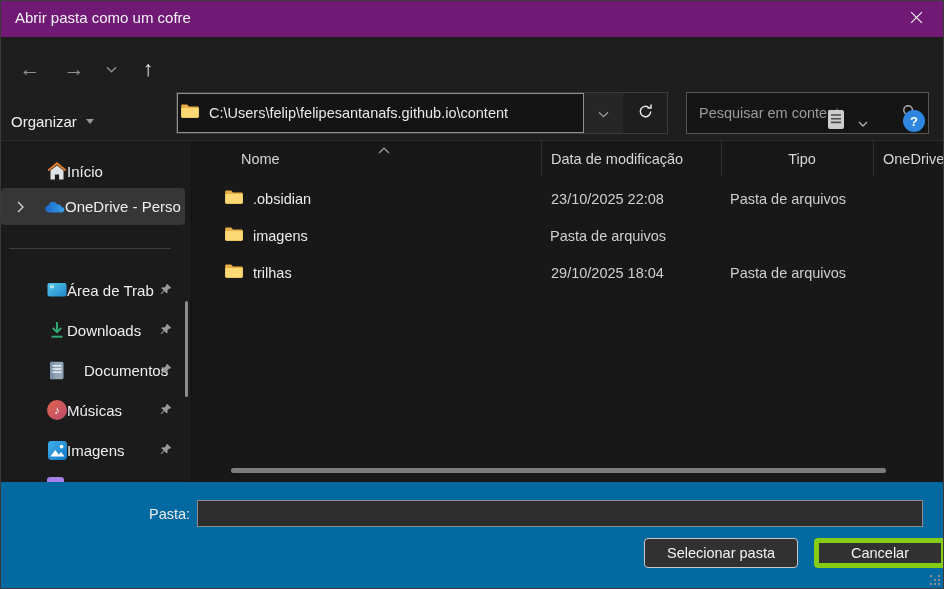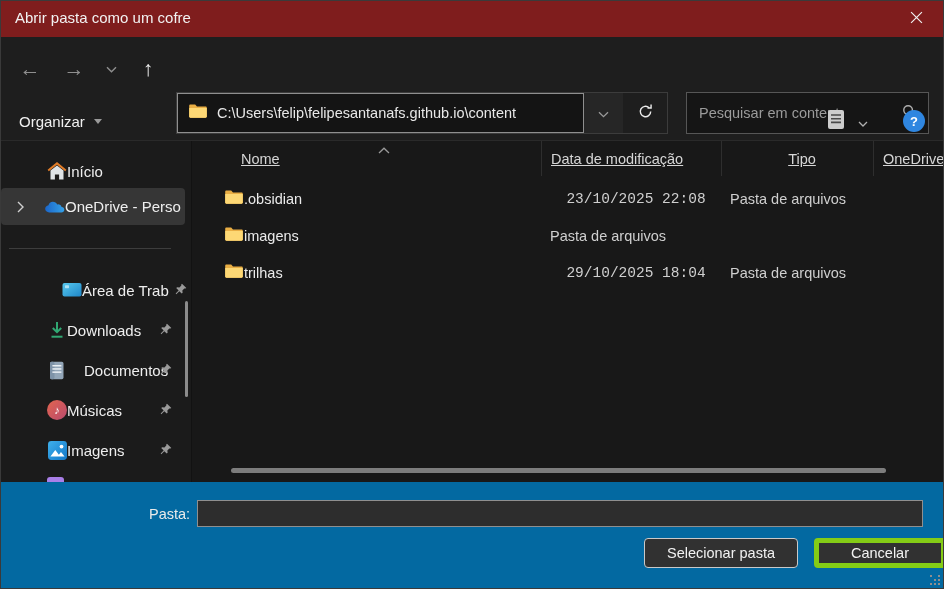--- a/index.html
+++ b/index.html
@@ -2,94 +2,94 @@
 <html><head>
 <meta charset="utf-8">
 <style>
   html,body{margin:0;padding:0;background:#000;}
   body{width:944px;height:589px;overflow:hidden;font-family:"Liberation Sans",sans-serif;
        -webkit-font-smoothing:antialiased;}
   .window{position:absolute;left:0;top:0;width:944px;height:589px;background:#1e1e1e;
           color:#f0f0f0;overflow:hidden;border:1px solid #3a3a3a;box-sizing:border-box;}
 
   
-  .titlebar{position:absolute;left:0;top:0;width:944px;height:36px;background:#7f1d1d;}
+  .titlebar{position:absolute;left:0;top:0;width:944px;height:36px;background:#701a75;}
   .title{position:absolute;left:14px;top:8px;font-size:15px;color:#f2f2f2;}
   .close-btn{position:absolute;right:8px;top:2px;width:42px;height:32px;display:flex;
              align-items:center;justify-content:center;}
 
   
   .navbar{position:absolute;left:0;top:44px;width:944px;height:46px;}
   .nav-btn{position:absolute;top:0;height:46px;display:flex;align-items:center;justify-content:center;}
   .nav-glyph{font-size:21px;line-height:1;}
   .dim{color:#8f8f8f;} .lit{color:#efefef;}
   .btn-back{left:12px;width:34px;} .btn-fwd{left:56px;width:34px;}
   .btn-recent{left:96px;width:28px;} .btn-up{left:130px;width:34px;}
 
   .addressbar{position:absolute;left:175px;top:47px;width:492px;height:42px;box-sizing:border-box;
               border:1px solid #3c3c3c;background:#1e1e1e;display:flex;align-items:stretch;}
   .addr-input{box-sizing:border-box;width:407px;border:1px solid #8f8f8f;background:#141414;
-              display:flex;align-items:center;padding-left:10px;}
+              display:flex;align-items:center;padding-left:2px;}
   .addr-path{margin-left:9px;font-size:14.5px;color:#e8e8e8;white-space:nowrap;}
   .addr-chevron{width:39px;background:#262626;display:flex;align-items:center;justify-content:center;}
   .addr-refresh{flex:1;display:flex;align-items:center;justify-content:center;}
 
   .searchbox{position:absolute;left:685px;top:47px;width:243px;height:42px;box-sizing:border-box;
              border:1px solid #565656;background:#151515;display:flex;align-items:center;}
   .search-input{flex:1;background:transparent;border:none;outline:none;color:#e8e8e8;
                 font-size:14.5px;padding:0 0 0 12px;font-family:"Liberation Sans",sans-serif;}
   .search-input::placeholder{color:#9b9b9b;opacity:1;}
   .search-icon-wrap{width:38px;display:flex;align-items:center;justify-content:center;}
 
   
   .toolbar{position:absolute;left:0;top:100px;width:944px;height:40px;border-bottom:1px solid #2a2a2a;box-sizing:border-box;}
   .tool-item{position:absolute;top:0;height:40px;display:flex;align-items:center;font-size:15px;color:#f0f0f0;}
-  .organize{left:18px;} .organize .caret{margin-left:9px;display:flex;}
+  .organize{left:10px;} .organize .caret{margin-left:9px;display:flex;}
   .newfolder{left:138px;}
   .view-btn{left:822px;width:26px;justify-content:center;}
   .view-chevron{left:852px;width:20px;justify-content:center;}
   .help-btn{left:902px;top:9px;height:22px;width:22px;border-radius:50%;background:#2f86e0;
             display:flex;align-items:center;justify-content:center;font-size:13px;font-weight:bold;color:#fff;}
 
   
   .sidebar{position:absolute;left:0;top:140px;width:190px;height:341px;background:#1b1b1b;overflow:hidden;}
   .side-item{position:absolute;left:0;width:184px;height:32px;display:flex;align-items:center;font-size:15px;color:#eeeeee;}
   .side-item .ic{width:20px;height:20px;margin-left:46px;display:flex;align-items:center;justify-content:center;flex:none;}
   .side-item .lbl{margin-left:0;white-space:nowrap;overflow:hidden;}
   .side-item .pin{position:absolute;right:13px;top:9px;display:flex;}
   .item-inicio{top:14px;}
   .item-onedrive{top:47px;height:37px;background:#363636;border-radius:4px;}
   .item-onedrive .expand{position:absolute;left:16px;top:13px;display:flex;}
   .item-onedrive .ic{margin-left:44px;}
   .side-divider{position:absolute;left:8px;top:107px;width:162px;height:1px;background:#3d3d3d;}
-  .item-area{top:133px;padding-left:15px;} .item-downloads{top:173px;} .item-docs{top:213px;gap:17px;}
+  .item-area{top:133px;} .item-downloads{top:173px;} .item-docs{top:213px;gap:17px;}
   .item-music{top:253px;} .item-pics{top:293px;}
   .music-badge{width:20px;height:20px;border-radius:50%;background:linear-gradient(135deg,#e2654f,#b94a6e);
                display:flex;align-items:center;justify-content:center;color:#fff;font-size:11px;}
   .item-videos-sliver{position:absolute;left:46px;top:336px;width:17px;height:5px;border-radius:3px 3px 0 0;background:#a97fe8;}
   .side-scrollbar{position:absolute;left:184px;top:160px;width:3px;height:96px;border-radius:2px;background:#8c8c8c;}
   .v-divider{position:absolute;left:190px;top:140px;width:1px;height:341px;background:#121212;}
 
   
   .filelist{position:absolute;left:191px;top:140px;width:753px;height:341px;background:#181818;}
   .cols{display:flex;}
   .col-name{width:349px;box-sizing:border-box;}
-  .col-date{width:180px;box-sizing:border-box;text-align:center;}
+  .col-date{width:180px;box-sizing:border-box;}
   .col-type{width:152px;box-sizing:border-box;justify-content:center;}
   .col-size{flex:1;box-sizing:border-box;}
-  .list-header{height:35px;align-items:center;font-size:14.5px;color:#d6d6d6;text-decoration:underline;}
+  .list-header{height:35px;align-items:center;font-size:14.5px;color:#d6d6d6;}
   .list-header .col-name{padding-left:49px;position:relative;height:35px;display:flex;align-items:center;}
   .list-header .col-date,.list-header .col-type,.list-header .col-size{
       padding-left:9px;border-left:1px solid #2e2e2e;height:35px;display:flex;align-items:center;}
   .sort-chevron{position:absolute;left:186px;top:0px;}
   .file-row{height:37px;align-items:center;font-size:14.5px;color:#cfcfcf;}
   .file-rows{margin-top:4px;}
   .file-row .col-name{padding-left:32px;display:flex;align-items:center;color:#eaeaea;}
-  .file-row .col-name .fname{}
-  .file-row .col-date{padding-left:10px;font-family:Liberation Mono, monospace;} .file-row .col-type{padding-left:9px;}
+  .file-row .col-name .fname{margin-left:9px;}
+  .file-row .col-date{padding-left:10px;} .file-row .col-type{padding-left:9px;}
   .h-scrollbar{position:absolute;left:39px;top:327px;width:655px;height:5px;border-radius:3px;background:#7d7d7d;}
 
   
   .footer{position:absolute;left:0;top:481px;width:944px;height:108px;background:#0369a1;}
   .folder-label{position:absolute;left:148px;top:24px;font-size:14.5px;color:#eaeaea;}
   .folder-input{position:absolute;left:196px;top:18px;width:726px;height:27px;box-sizing:border-box;
                 background:#2d2d2d;border:1px solid #8f8f8f;color:#eaeaea;font-size:14.5px;
                 padding:0 8px;outline:none;font-family:"Liberation Sans",sans-serif;}
   .btn{position:absolute;top:56px;height:30px;box-sizing:border-box;border-radius:4px;
        background:#313131;display:flex;align-items:center;justify-content:center;

